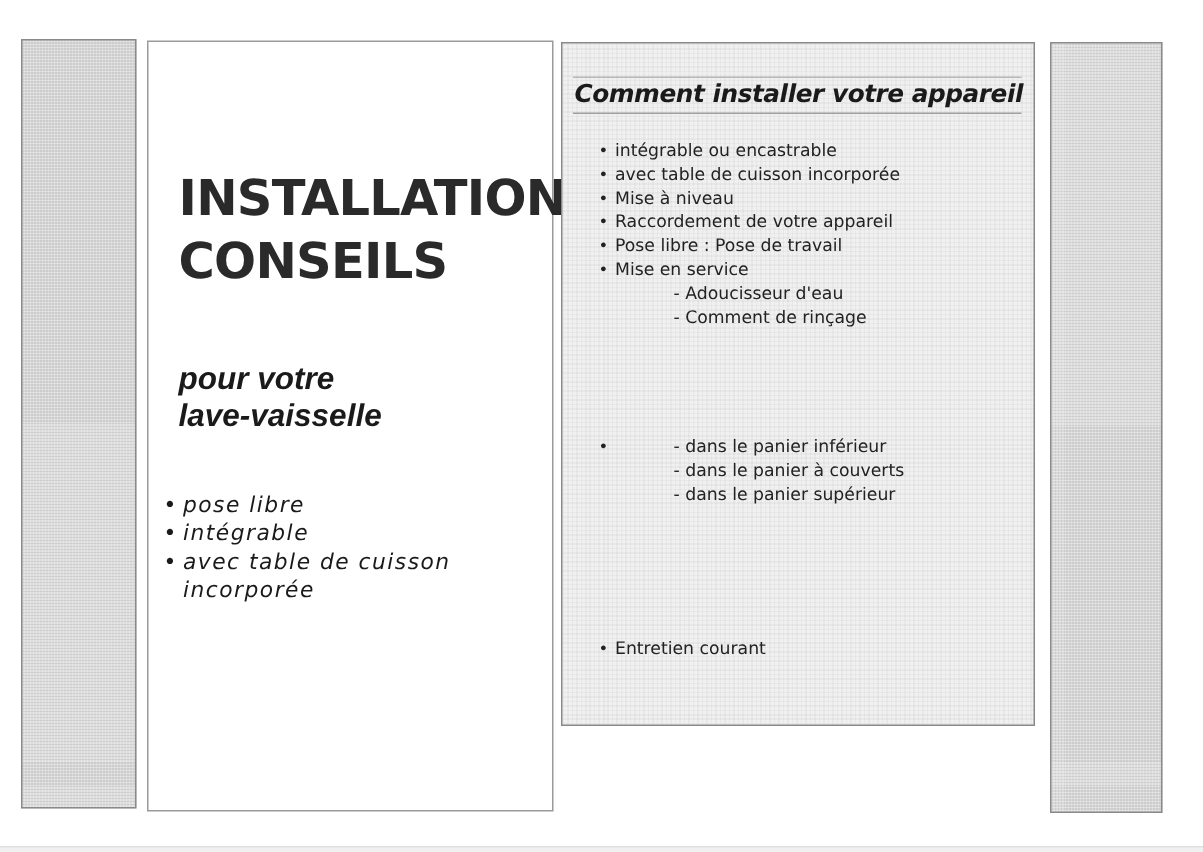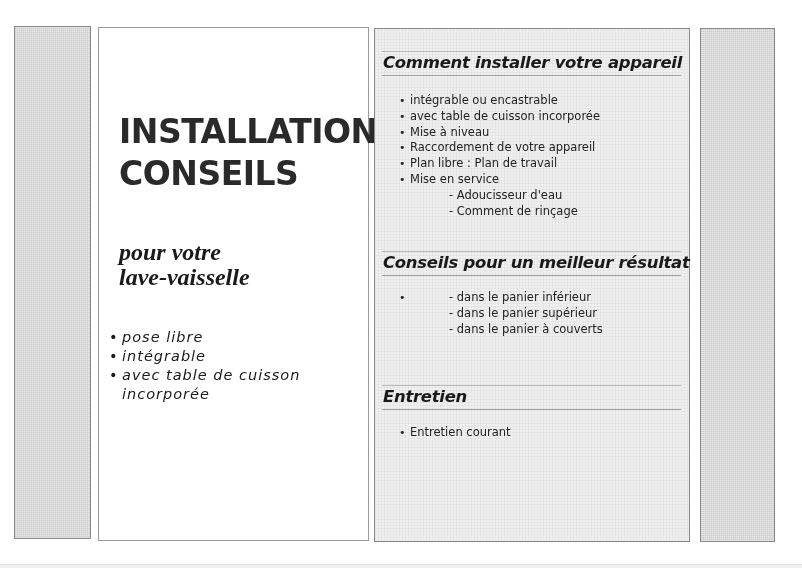--- a/index.html
+++ b/index.html
@@ -45,23 +45,23 @@
     font-size: 33px;
     line-height: 42px;
     color: #2a2a2a;
     letter-spacing: -0.5px;
   }
   .subtitle {
     position: absolute;
     left: 20px;
     top: 212px;
     margin: 0;
-    font-family: Liberation Serif, serif;
+    font-family: Liberation Sans, sans-serif;
     font-style: italic;
-    font-size: 24px;
+    font-size: 21px;
     line-height: 25px;
     color: #1a1a1a;
   }
   .feature-list {
     position: absolute;
     left: 10px;
     top: 300px;
     margin: 0;
     padding: 0;
     list-style: none;
@@ -79,21 +79,21 @@
   }
   .feature-list li .bullet {
     position: absolute;
     left: 0;
     top: 0;
   }
 
   #content-panel {
     position: absolute;
     left: 374px; top: 28px;
-    width: 316px; height: 514px;
+    width: 316px; height: 456px;
     background-color: #f0f0f0;
     background-image:
       repeating-linear-gradient(0deg, rgba(0,0,0,0.035) 0px, rgba(0,0,0,0.035) 1px, transparent 1px, transparent 3px),
       repeating-linear-gradient(90deg, rgba(0,0,0,0.03) 0px, rgba(0,0,0,0.03) 1px, transparent 1px, transparent 3px);
     border: 1px solid #888888;
     box-sizing: border-box;
   }
   .section-heading {
     position: absolute;
     left: 7px;
@@ -180,35 +180,33 @@
 </div>
 
 <div id="content-panel">
 
   <h3 class="section-heading" style="top:22px;">Comment installer votre appareil</h3>
   <ul class="item-list" style="top:64px;">
     <li><span class="bullet">•</span><span>intégrable ou encastrable</span></li>
     <li><span class="bullet">•</span><span>avec table de cuisson incorporée</span></li>
     <li><span class="bullet">•</span><span>Mise à niveau</span></li>
     <li><span class="bullet">•</span><span>Raccordement de votre appareil</span></li>
-    <li><span class="bullet">•</span><span>Plan libre : Plan de travail</span></li>
+    <li><span class="bullet">•</span><span>Pose libre : Pose de travail</span></li>
     <li><span class="bullet">•</span><span>Mise en service</span></li>
     <li class="sub"><span>- Adoucisseur d'eau</span></li>
     <li class="sub"><span>- Comment de rinçage</span></li>
   </ul>
 
-  <h3 class="section-heading" style="top:222px;">Conseils pour un meilleur résultat</h3>
   <ul class="item-list" style="top:261px;">
     <li><span class="bullet">•</span></li>
     <li class="sub"><span>- dans le panier inférieur</span></li>
+    <li class="sub"><span>- dans le panier à couverts</span></li>
     <li class="sub"><span>- dans le panier supérieur</span></li>
-    <li class="sub"><span>- dans le panier à couverts</span></li>
-  </ul>
-
-  <h3 class="section-heading" style="top:356px;">Entretien</h3>
+  </ul>
+
   <ul class="item-list" style="top:396px;">
     <li><span class="bullet">•</span><span>Entretien courant</span></li>
   </ul>
 
 </div>
 
 <div id="right-strip" class="gray-panel"></div>
 
 <div id="bottom-rule"></div>
 

